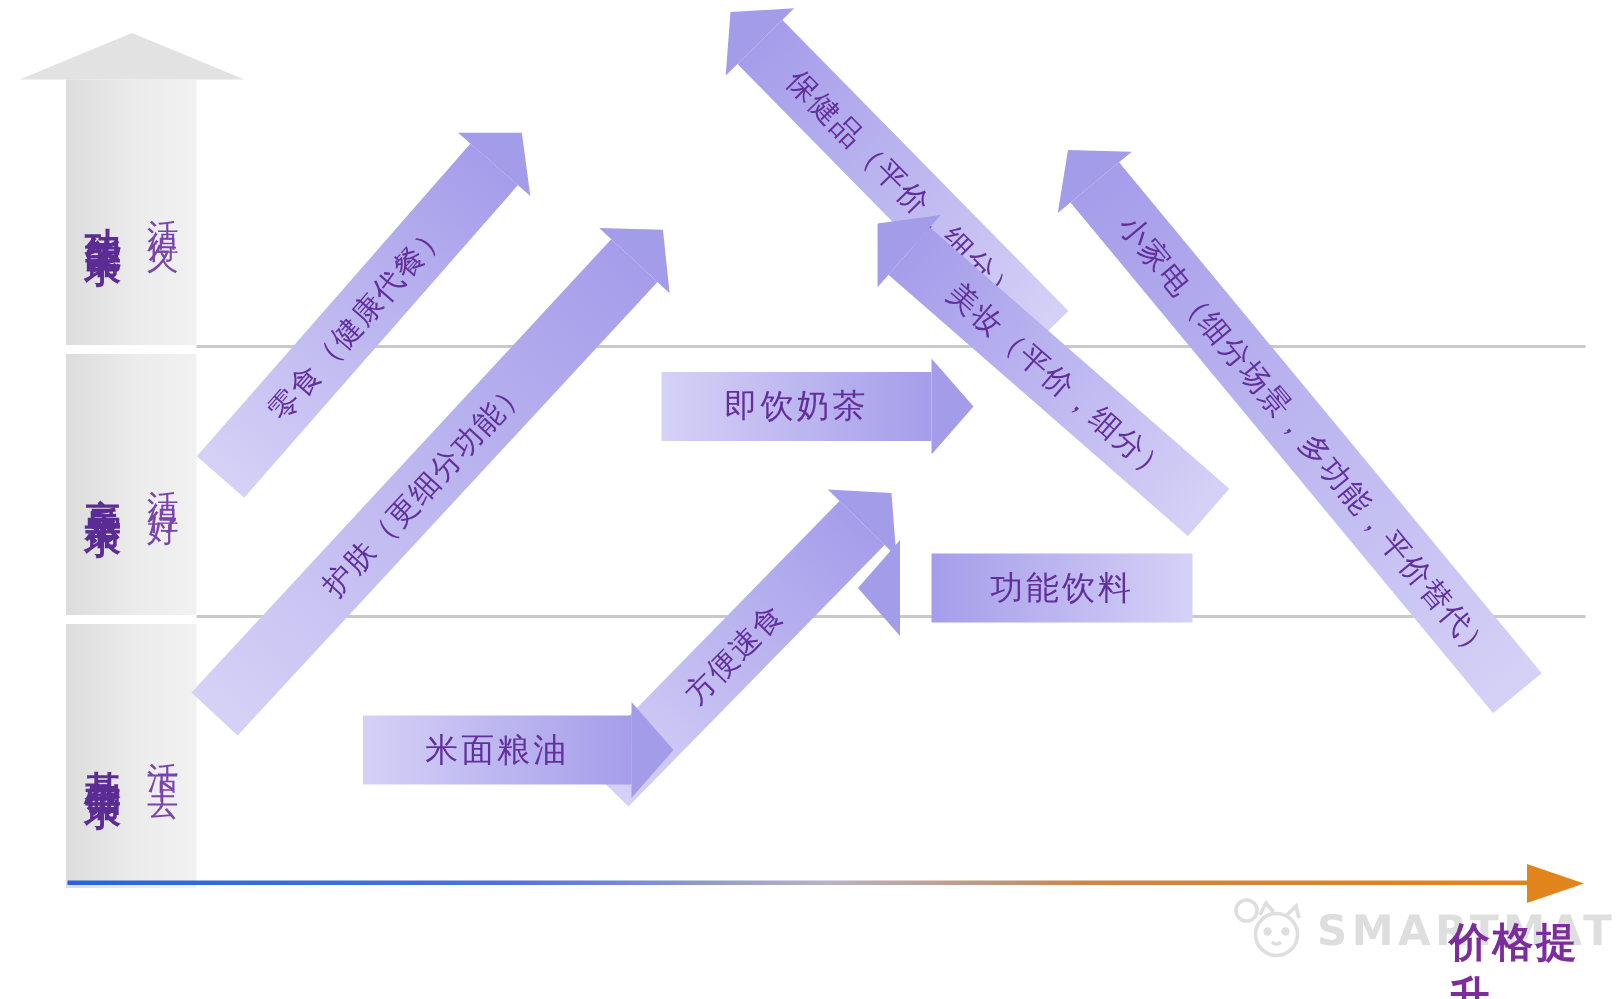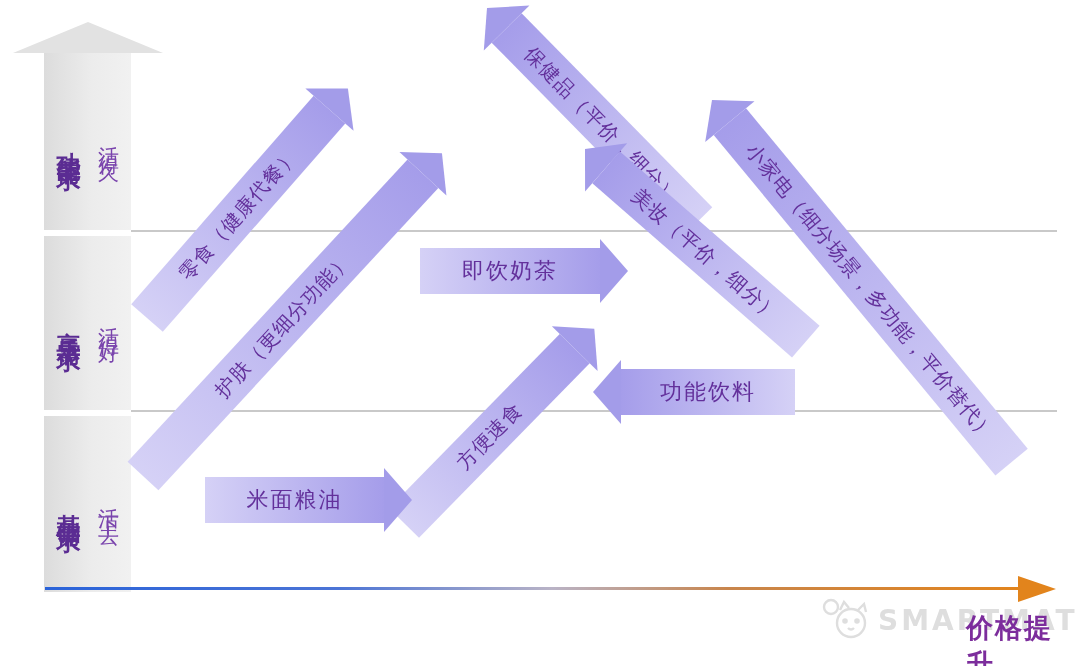--- a/index.html
+++ b/index.html
@@ -31,21 +31,21 @@
   .gridline{position:absolute;left:131px;width:926px;height:2px;background:#c9c9c9;z-index:1;}
   
   .parrow{
     position:absolute;height:64px;display:flex;flex-direction:row;align-items:center;
     transform-origin:0 50%;z-index:3;
   }
   .parrow .abody{
     height:42px;display:flex;align-items:center;justify-content:center;
     flex-shrink:0;
   }
-  .parrow.hor .abody{height:46px;}
+  .parrow.hor .abody{height:46px;margin-left:21px;}
   .parrow .alabel{
     font-size:20px;color:#63309b;letter-spacing:1px;white-space:nowrap;
   }
   .parrow.hor .alabel{font-size:22px;letter-spacing:2px;}
   .parrow .ahead{width:0;height:0;flex-shrink:0;
     border-top:32px solid transparent;border-bottom:32px solid transparent;}
   .parrow.fwd .abody{background:linear-gradient(90deg,#d5d1f6 0%,#a59dea 100%);}
   .parrow.fwd .ahead{border-left:28px solid #a39ce9;}
   .parrow.bwd .abody{background:linear-gradient(90deg,#a59dea 0%,#d5d1f6 100%);}
   .parrow.bwd .ahead{border-right:28px solid #a39ce9;}
@@ -143,21 +143,21 @@
       </div>
   </div>
 
   <div class="parrow fwd" style="left:404px;top:491px;width:272px;transform:rotate(-45.6deg);">
     <div class="abody" style="width:244px;">
         <span class="alabel">方便速食</span>
       </div>
     <div class="ahead"></div>
   </div>
 
-  <div class="parrow fwd hor" style="left:205px;top:468px;width:207px;">
+  <div class="parrow fwd hor" style="left:221px;top:468px;width:207px;">
     <div class="abody" style="width:179px;">
         <span class="alabel">米面粮油</span>
       </div>
     <div class="ahead"></div>
   </div>
 
   <div class="xaxis-line"></div>
   <div class="xaxis-head"></div>
 
   <div class="watermark">

